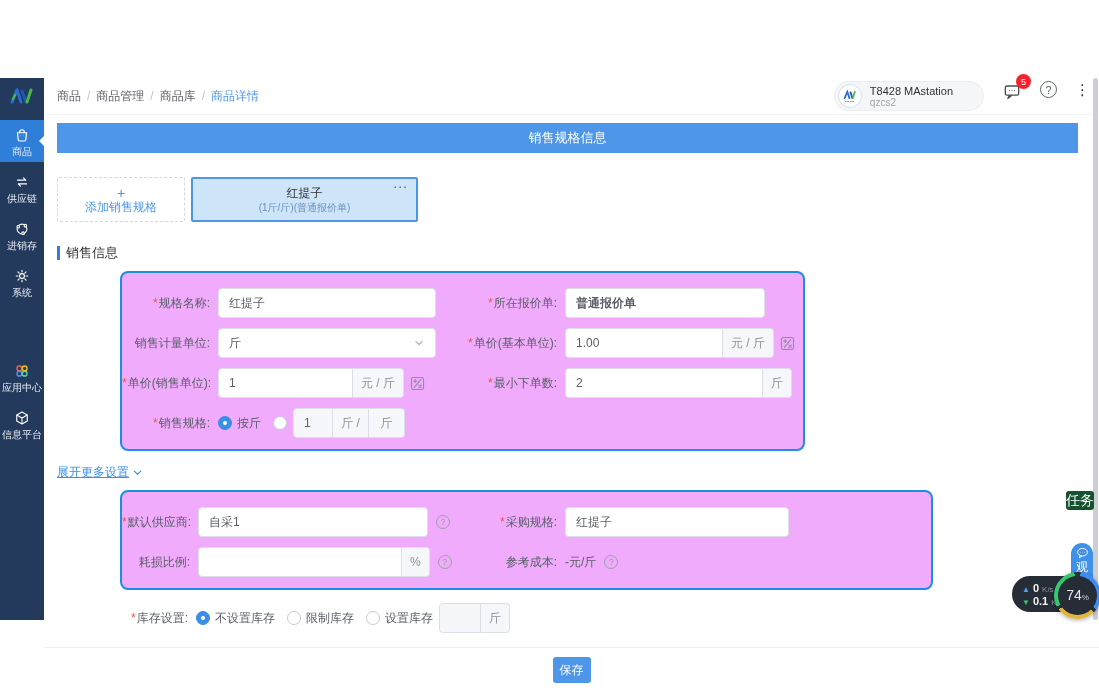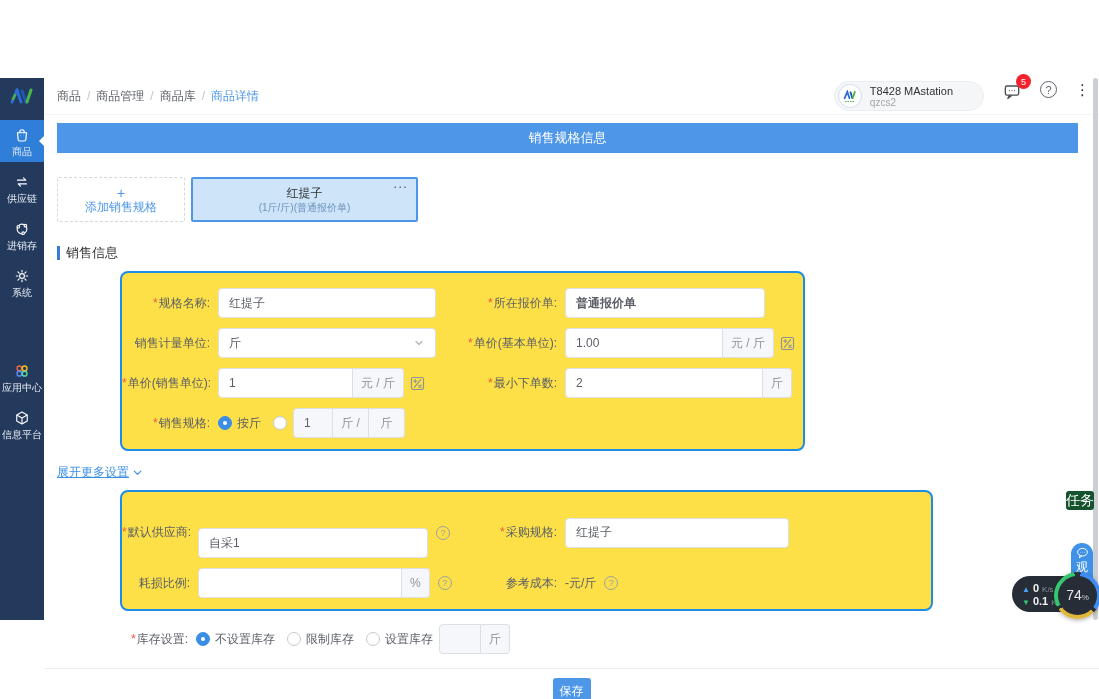--- a/index.html
+++ b/index.html
@@ -53,21 +53,21 @@
   .card-spec { position:relative; width:227px; height:45px; background:#cde4f9; border:2px solid #4d96e8; border-radius:2px; display:flex; flex-direction:column; align-items:center; justify-content:center; cursor:pointer; }
   .card-spec .t1 { font-size:12px; color:#303133; line-height:15px; }
   .card-spec .t2 { font-size:10px; color:#6b92bd; line-height:13px; }
   .card-menu { position:absolute; right:8px; top:-4px; color:#606266; font-size:14px; letter-spacing:1px; cursor:pointer; }
 
   
   .sec-title { display:flex; align-items:center; gap:6px; margin:22px 0 0 13px; }
   .sec-bar { width:3px; height:14px; background:#3a7bd5; }
   .sec-txt { font-size:13px; color:#303133; }
 
-  .form-box { margin:9px 0 0 76px; border:2px solid #1d8de4; border-radius:8px; padding:5px 0 11px 0; background:#fde047; }
+  .form-box { margin:9px 0 0 76px; border:2px solid #1d8de4; border-radius:8px; padding:5px 0 11px 0; background:#f0abfc; }
   .box-sales { width:685px; }
   .box-supply { width:813px; }
   .frow { display:flex; margin-top:10px; }
   .fcol { display:flex; align-items:center; }
   .fcol.l { width:332px; flex:none; }
   .flabel { width:88px; flex:none; text-align:right; font-size:12px; color:#5a5e66; margin-right:8px; white-space:nowrap; }
   .flabel.w68 { width:68px; }
   .flabel.r { width:103px; }
   .req::before { content:"*"; color:#f25643; margin-right:1px; }
   .igroup { display:flex; align-items:center; }
@@ -338,21 +338,21 @@
             <path d="M5 9l7 7 7-7"></path>
           </svg>
       </div>
 
       
 
       <div class="form-box box-supply">
         <div class="frow">
           <div class="fcol l">
             <span class="flabel w68 req">默认供应商:</span>
-            <div class="input" style="width:230px;margin-top:21px;">自采1</div>
+            <div class="input" style="width:230px;">自采1</div>
             <span class="qmark"></span>
           </div>
           <div class="fcol">
             <span class="flabel r req">采购规格:</span>
             <div class="input" style="width:224px;">红提子</div>
           </div>
         </div>
         <div class="frow">
           <div class="fcol l">
             <span class="flabel w68">耗损比例:</span>

